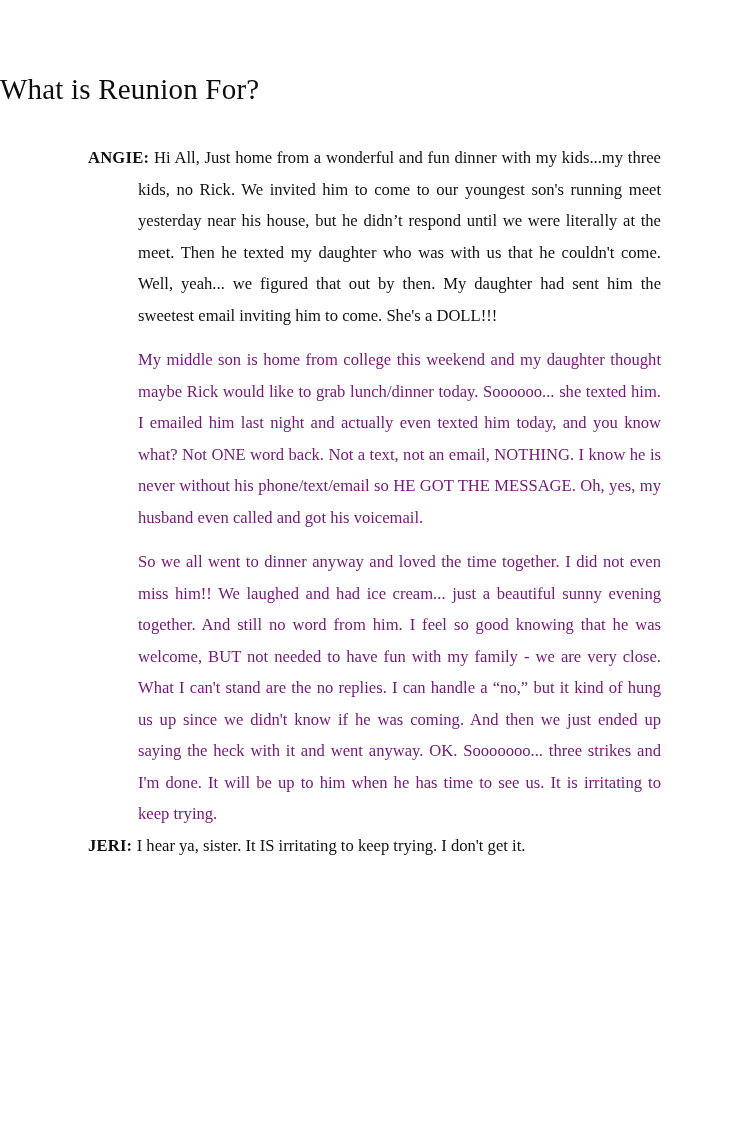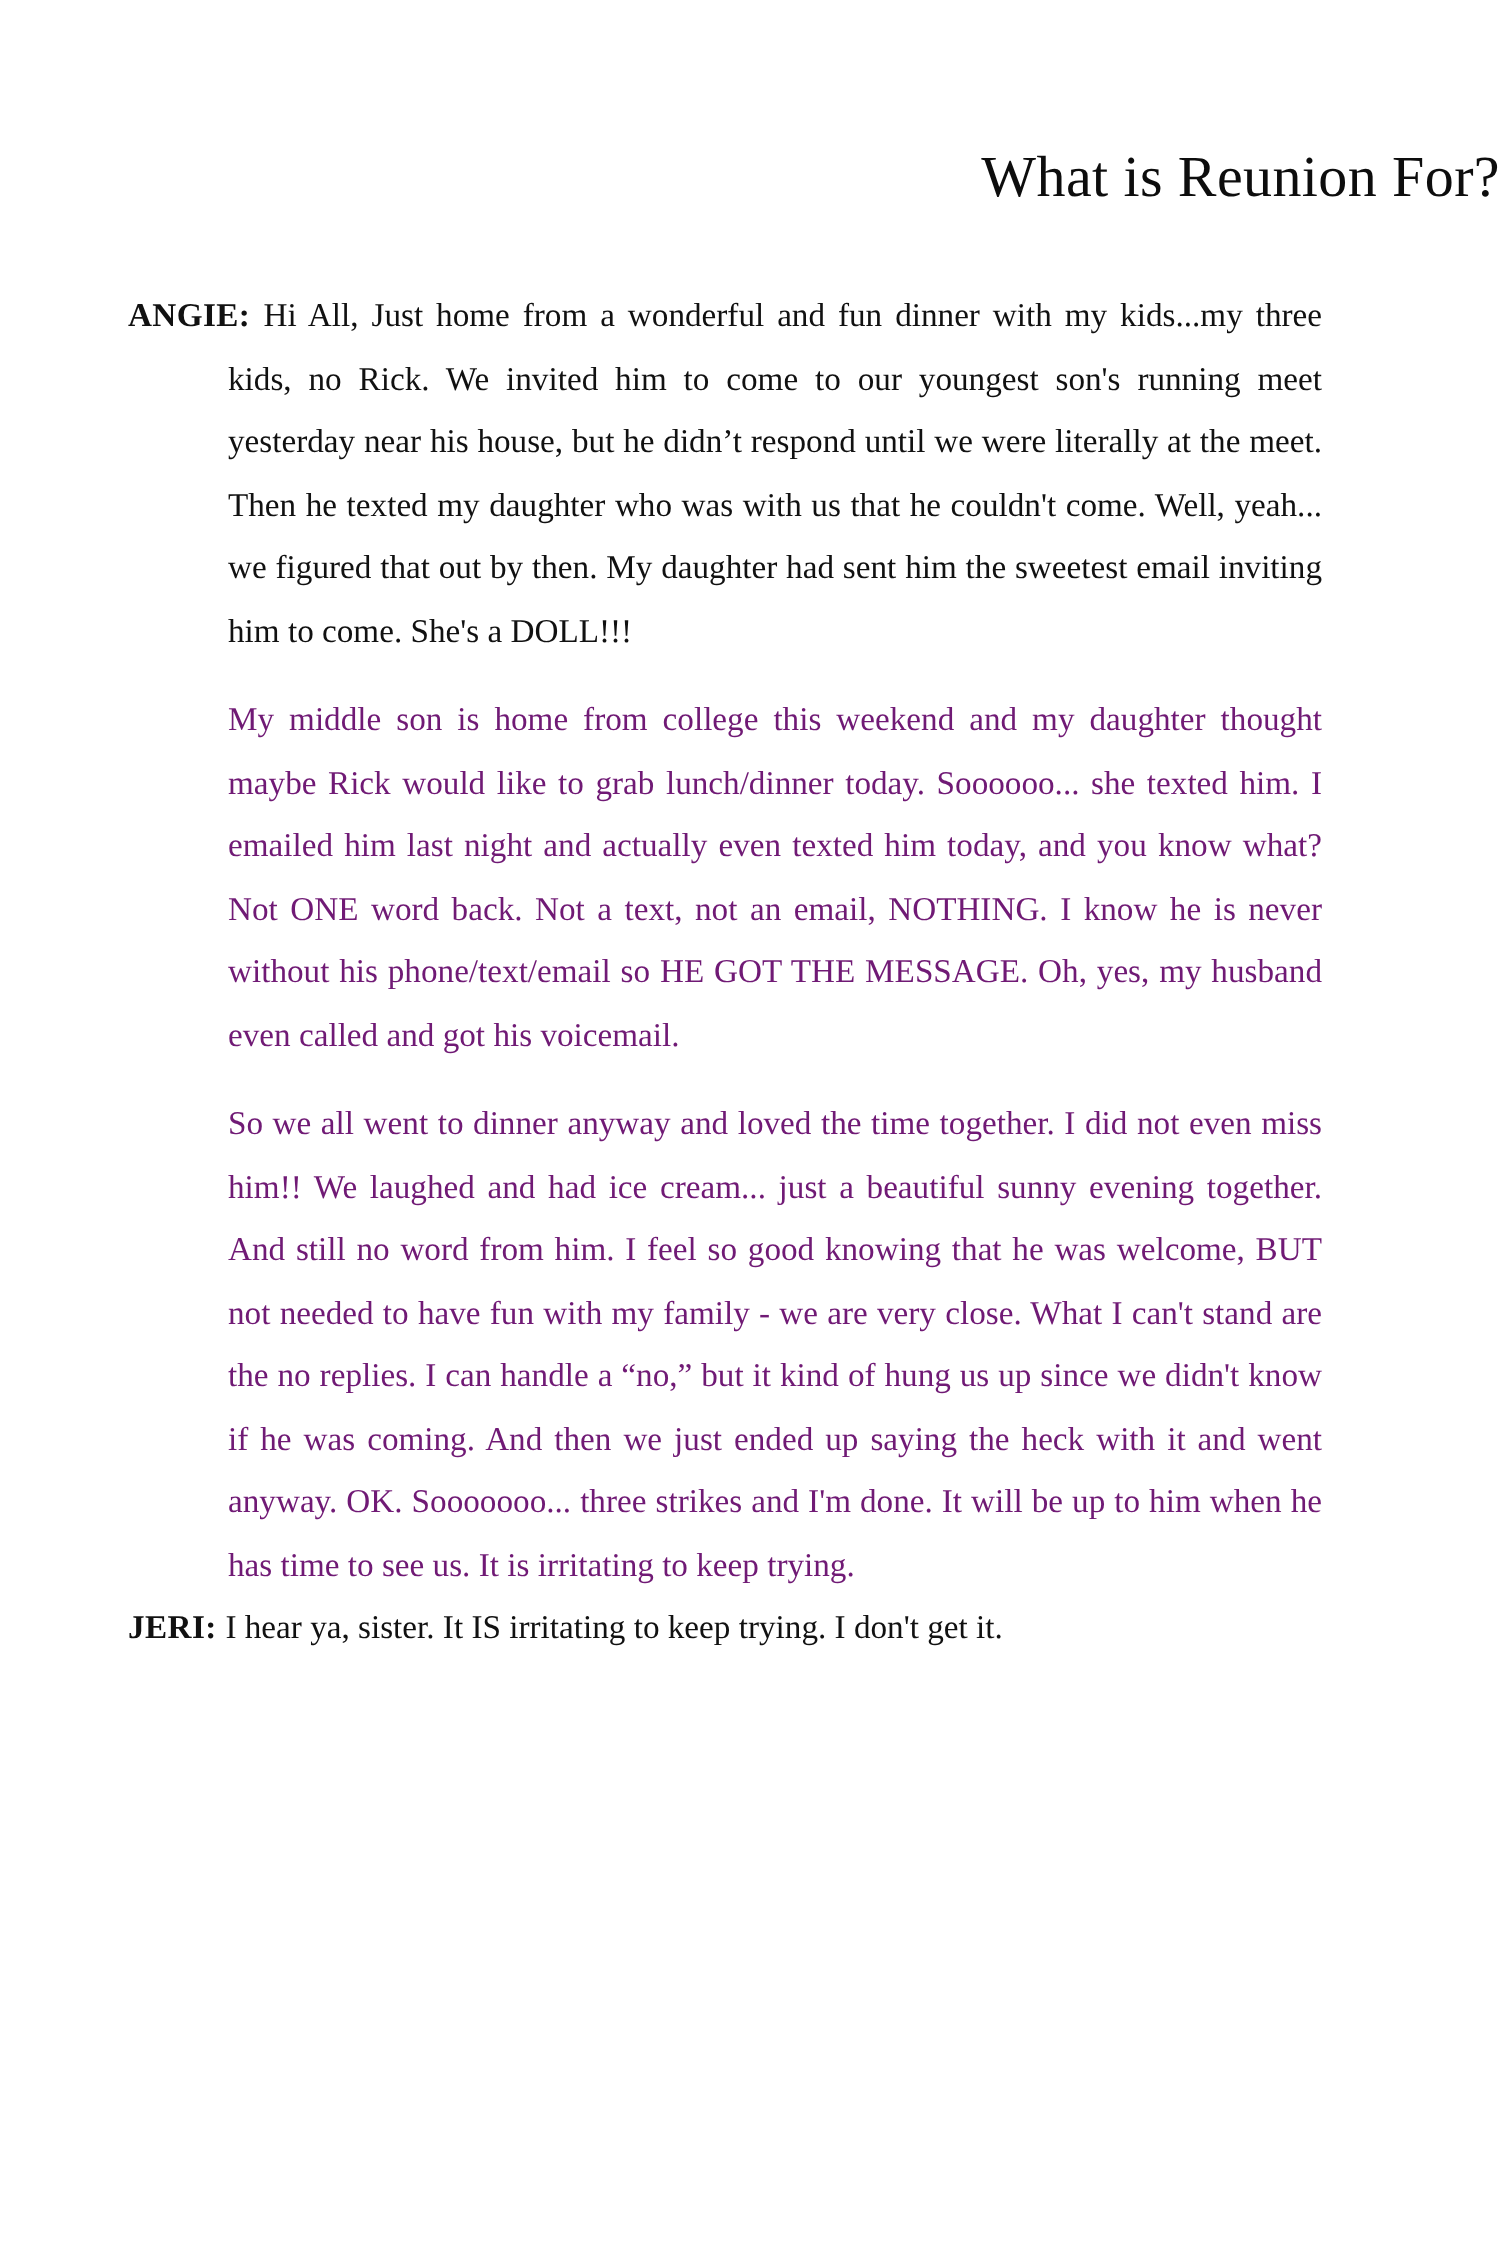--- a/index.html
+++ b/index.html
@@ -21,21 +21,21 @@
     position: relative;
     width: 750px;
     height: 1125px;
     box-sizing: border-box;
     padding: 0;
   }
 
   
   .title-block {
     padding-top: 72px;
-    text-align: right;
+    text-align: left;
   }
   .doc-title {
     font-family: "Liberation Serif", "DejaVu Serif", serif;
     font-size: 29px;
     font-weight: 400;
     line-height: 1.18;
     letter-spacing: 0.2px;
     color: #0d0d0d;
     margin: 0;
   }
@@ -45,21 +45,21 @@
     font-weight: 400;
     line-height: 1.2;
     color: #808080;
     margin: 10px 0 0 0;
     letter-spacing: 0.15px;
   }
 
   
   .body-block {
     margin-top: 36px;
-    padding-left: 64px;
+    padding-left: 88px;
     padding-right: 89px;
   }
 
   
   .turn {
     margin: 0 0 0 0;
     padding-left: 50px;
     text-indent: -50px;
     text-align: justify;
     font-size: 16.6px;

